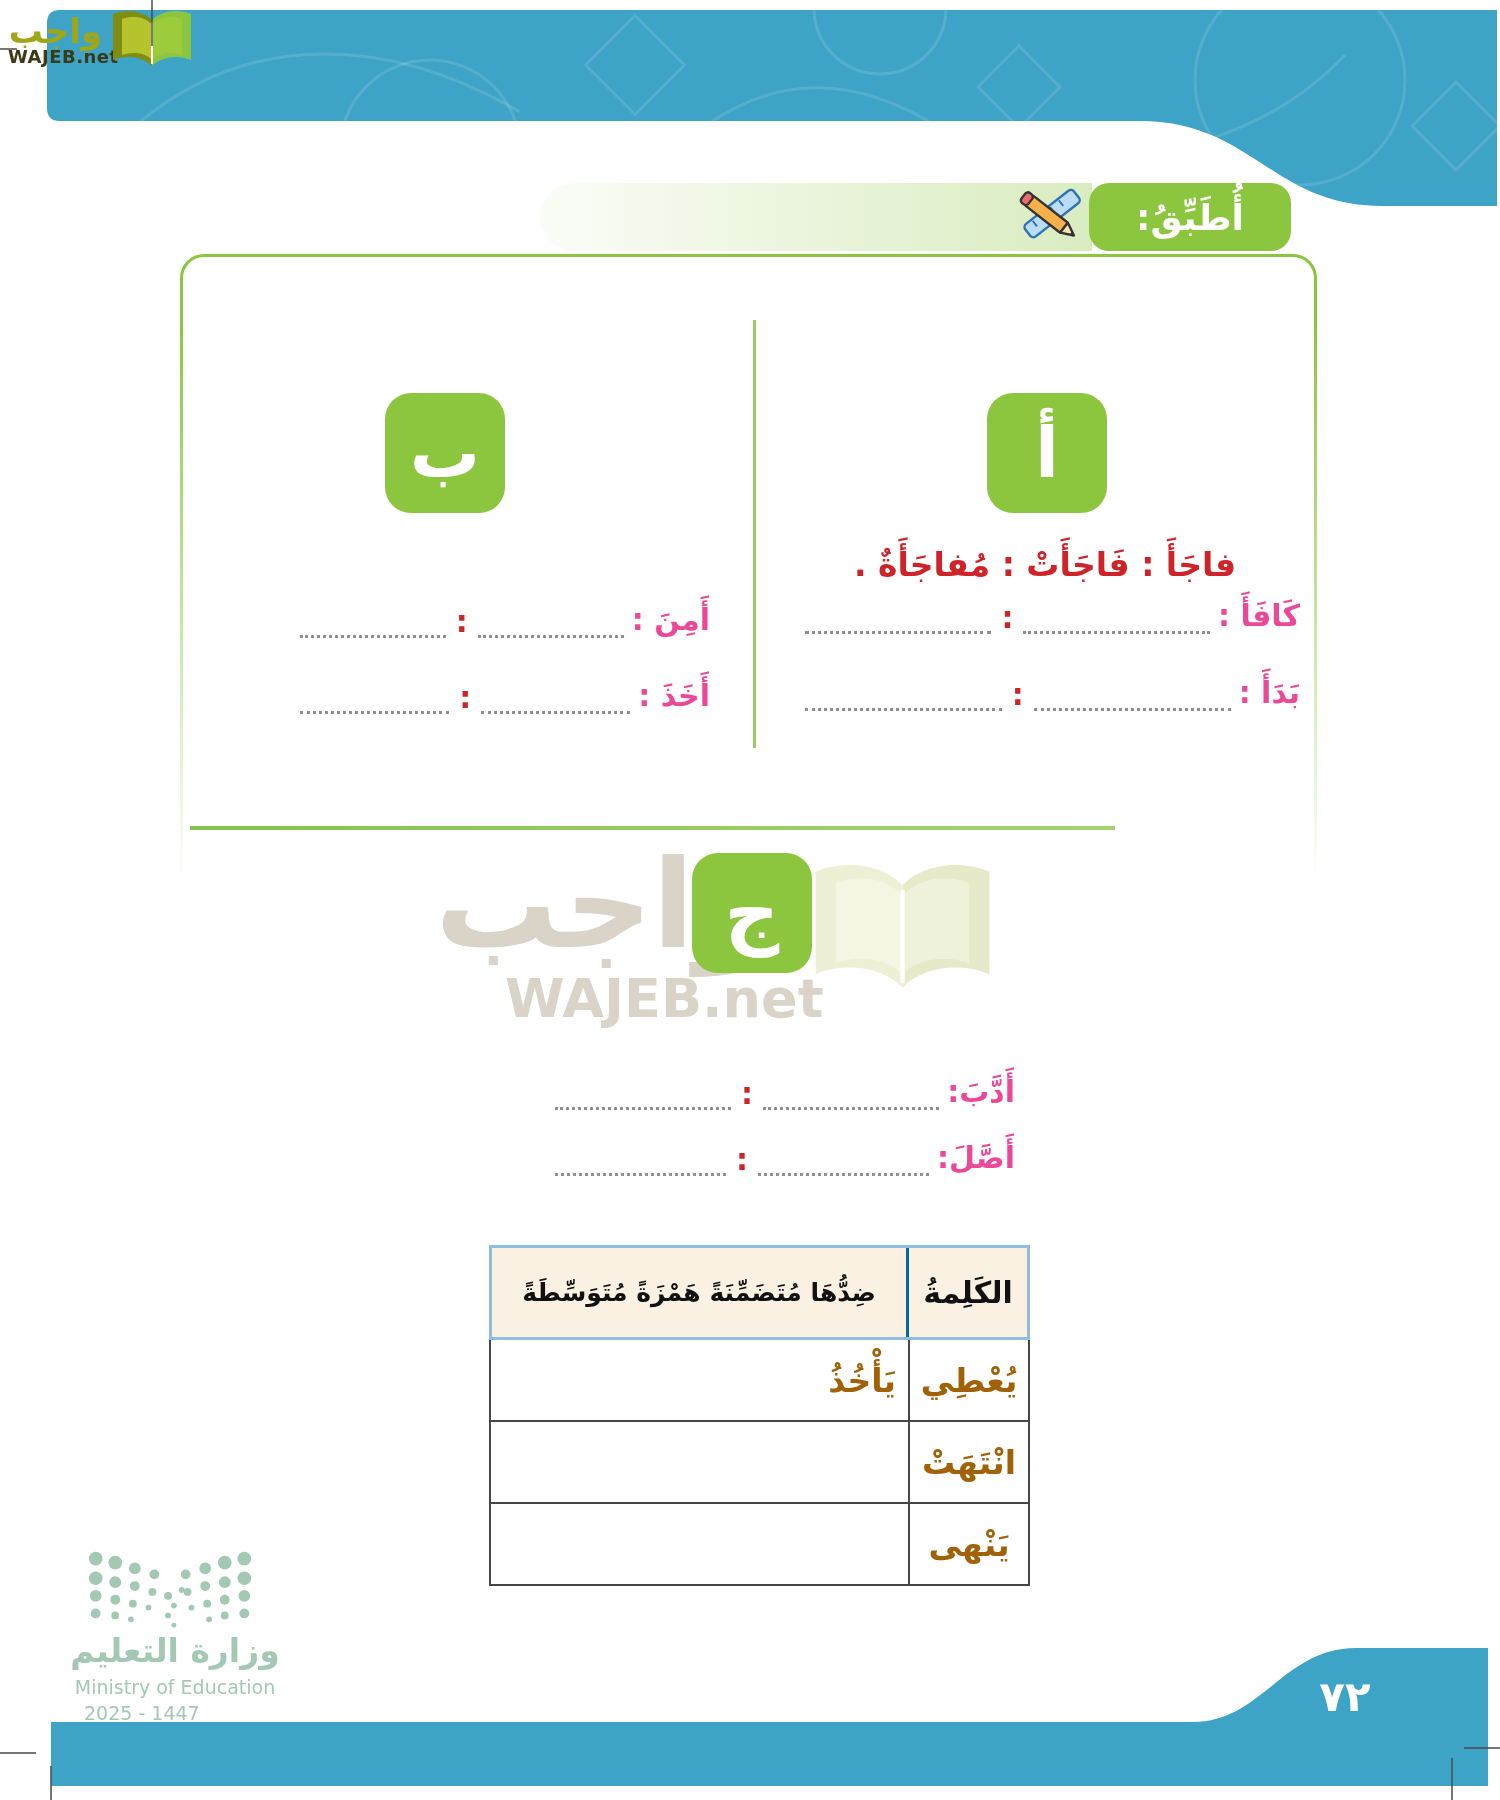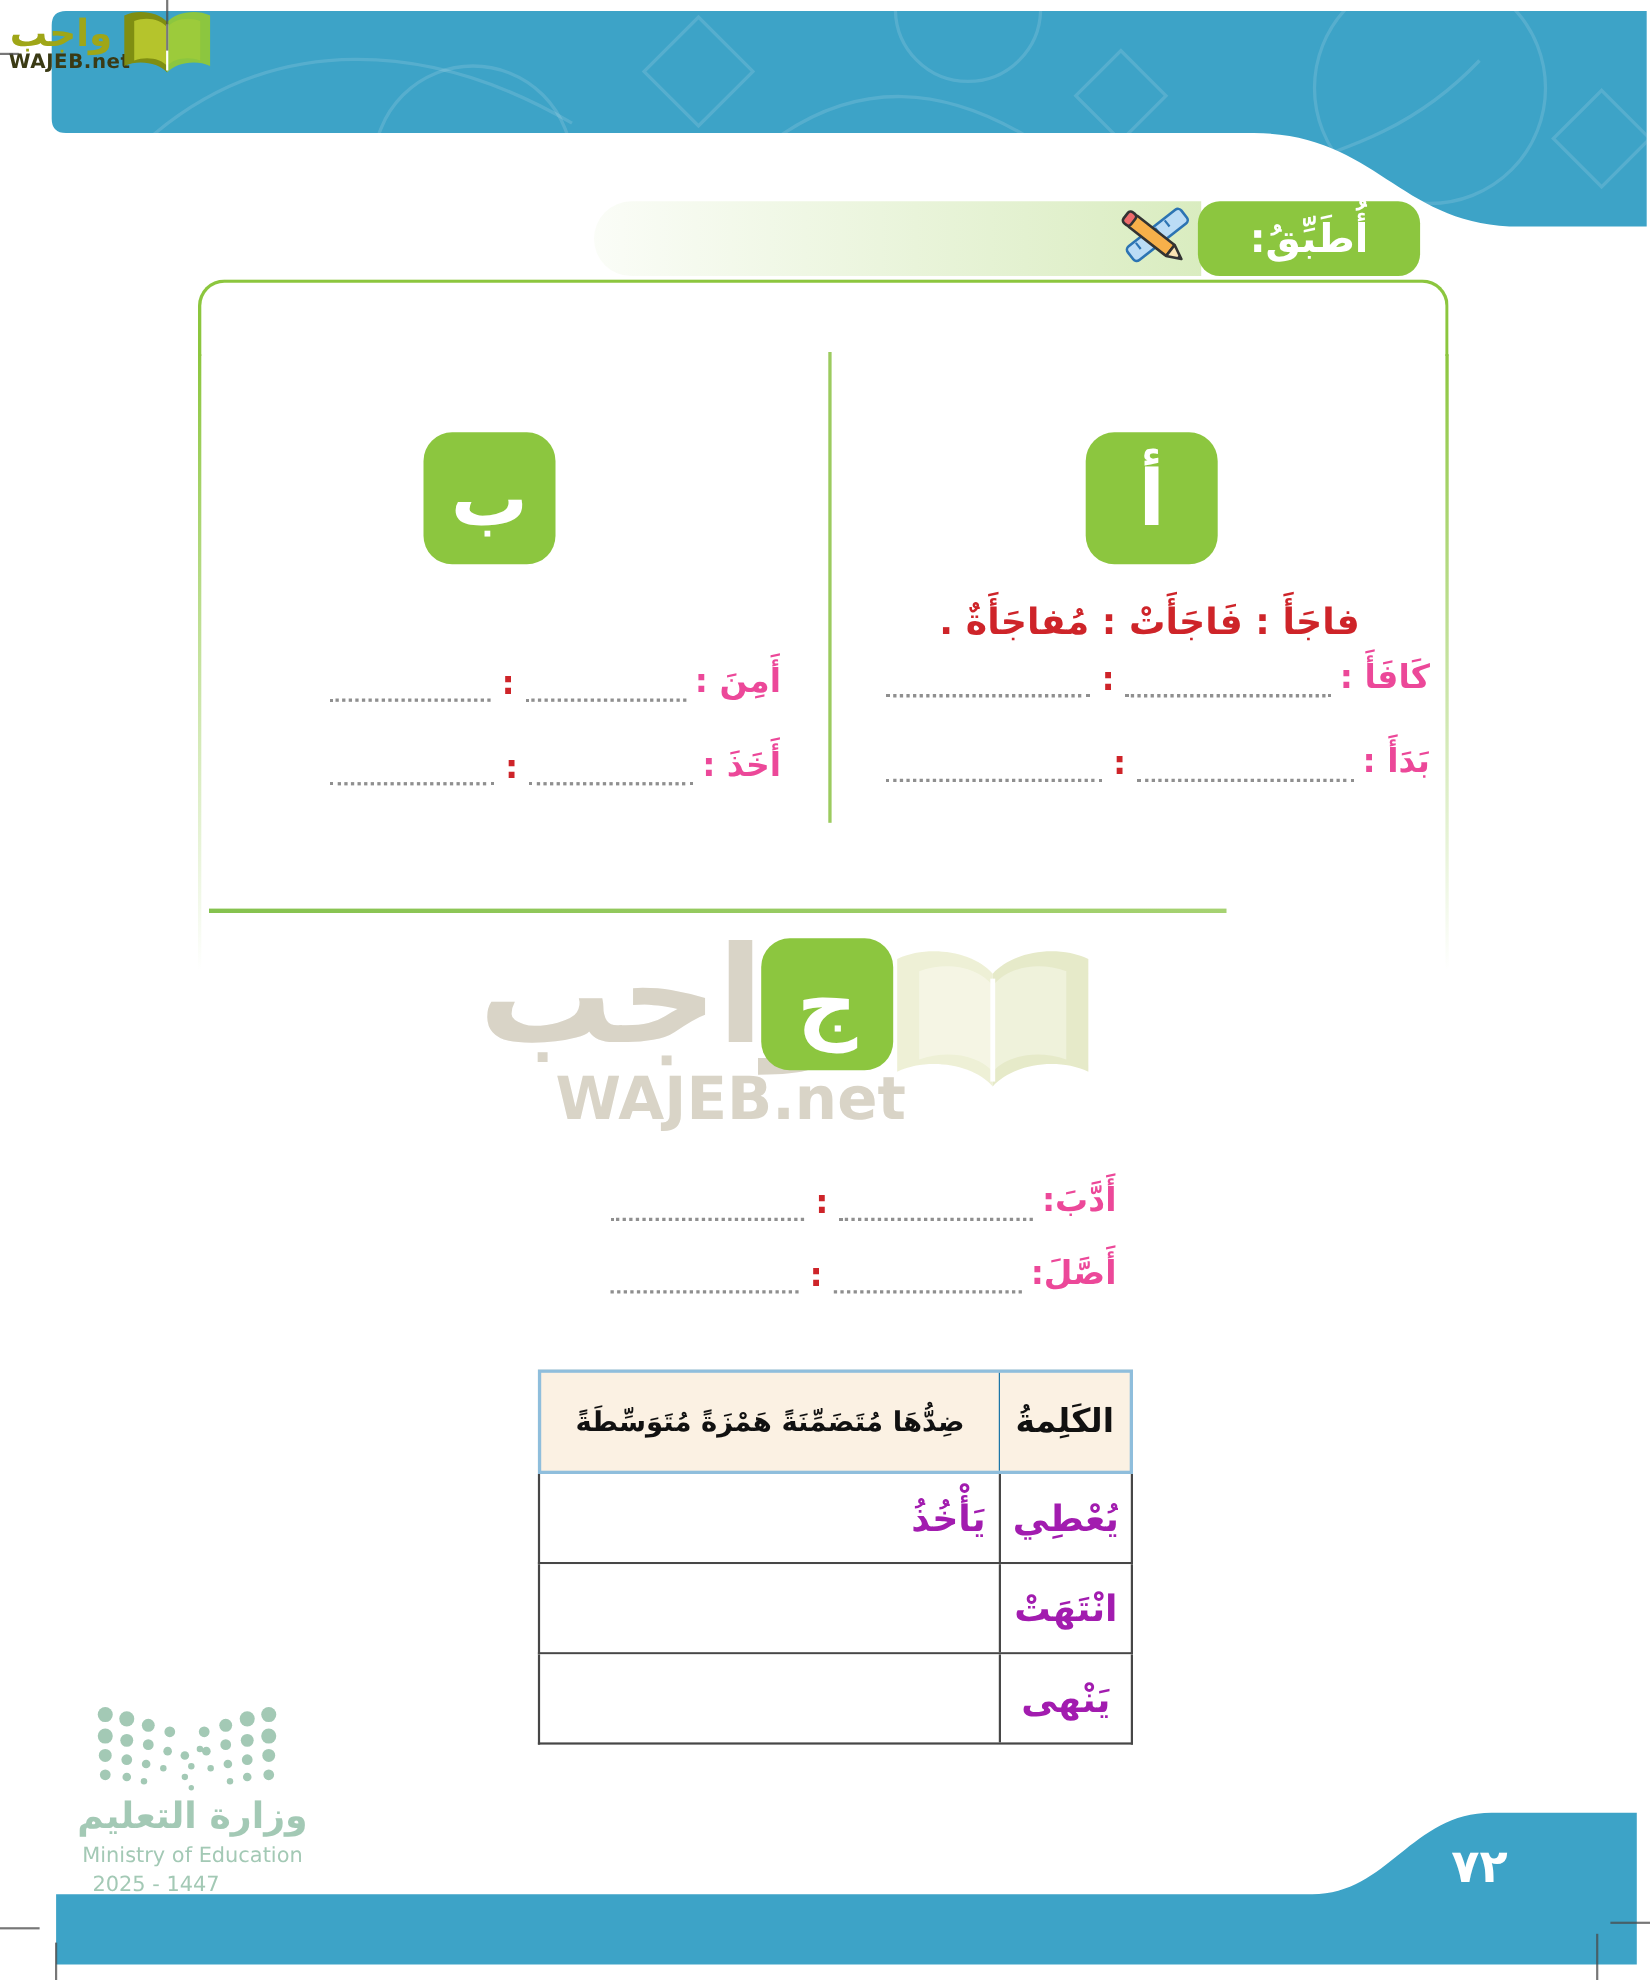--- a/index.html
+++ b/index.html
@@ -64,24 +64,24 @@
   .wm-book{left:800px;top:818px;opacity:.9;}
   .wm-ar{left:500px;top:838px;width:270px;font-size:122px;font-weight:bold;color:#D9D4C7;
          direction:rtl;text-align:center;line-height:1.1;}
   .wm-en{left:505px;top:972px;width:260px;font-size:54px;font-weight:bold;color:#D9D4C7;
          text-align:center;line-height:1;}
 
   
   .opp-table{left:489px;top:1245px;width:541px;direction:rtl;}
   .thead{display:flex;height:95px;background:#FBF1E3;border:3px solid #8FBEDC;box-sizing:border-box;}
   .th{display:flex;align-items:center;justify-content:center;font-weight:bold;color:#111;}
-  .th-word{width:118px;border-left:1px solid #0369a1;font-size:30px;}
+  .th-word{width:118px;border-left:3px solid #0369a1;font-size:30px;}
   .th-opp{flex:1;font-size:25px;white-space:nowrap;}
   .trow{display:flex;height:82px;background:#fff;border:2px solid #474747;border-top:none;box-sizing:border-box;}
-  .td{display:flex;align-items:center;font-weight:bold;font-size:33px;color:#a21caf;}
+  .td{display:flex;align-items:center;font-weight:bold;font-size:33px;color:#a16207;}
   .td-word{width:118px;justify-content:center;border-left:2px solid #474747;}
   .td-opp{flex:1;justify-content:flex-start;padding:0 12px;}
 
   
   .ministry-dots{left:80px;top:1545px;color:#A3C9B5;}
   .ministry-ar{left:70px;top:1634px;width:210px;font-size:33px;font-weight:bold;color:#A3C9B5;
                direction:rtl;text-align:center;line-height:1;}
   .ministry-en{left:70px;top:1676px;width:210px;font-size:19px;color:#A3C9B5;text-align:center;}
   .edition{left:70px;top:1702px;width:210px;font-size:19px;color:#A3C9B5;text-align:left;padding-left:14px;box-sizing:border-box;}
 

